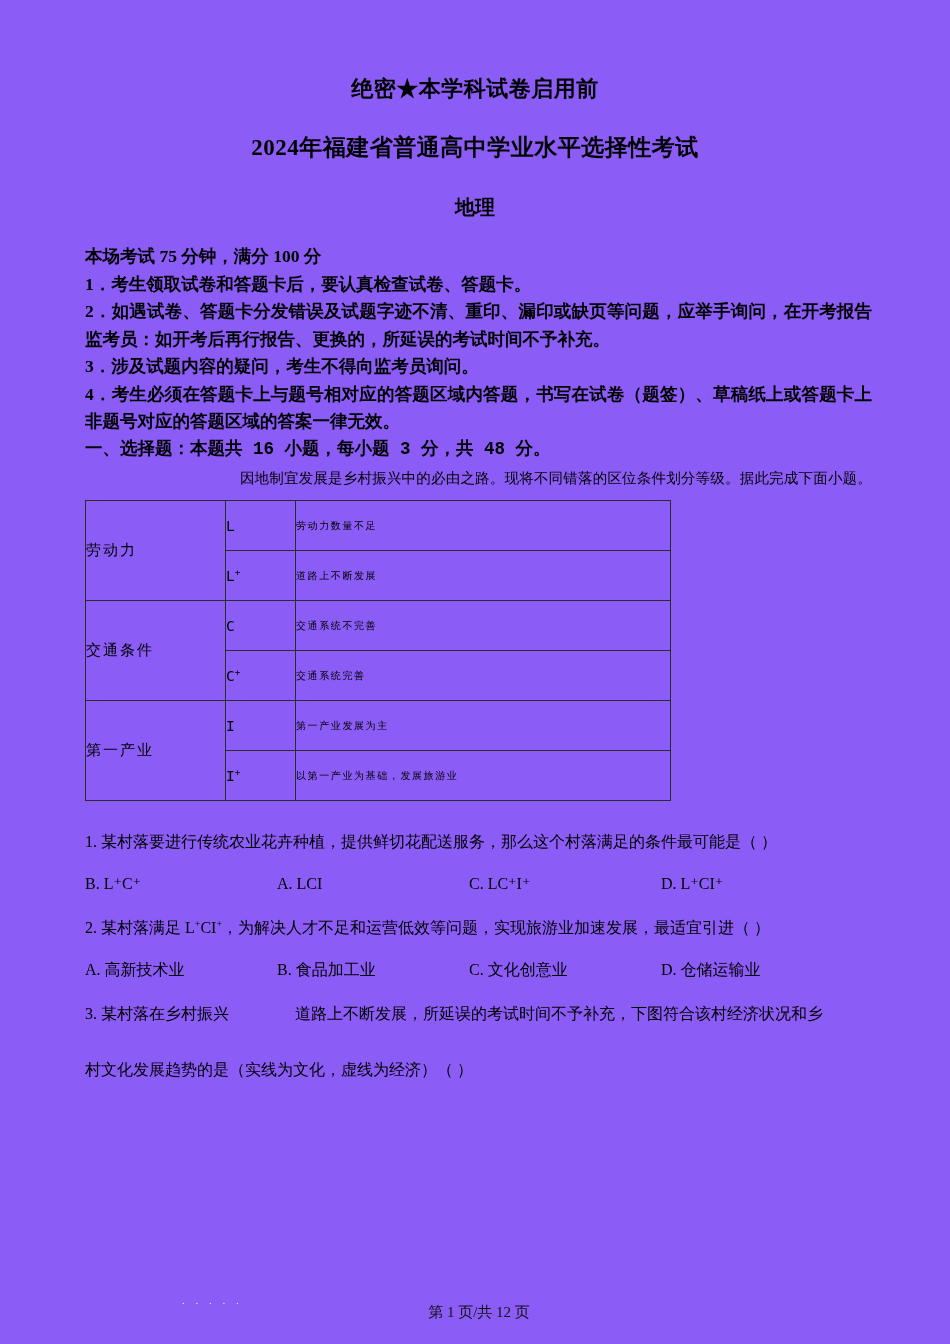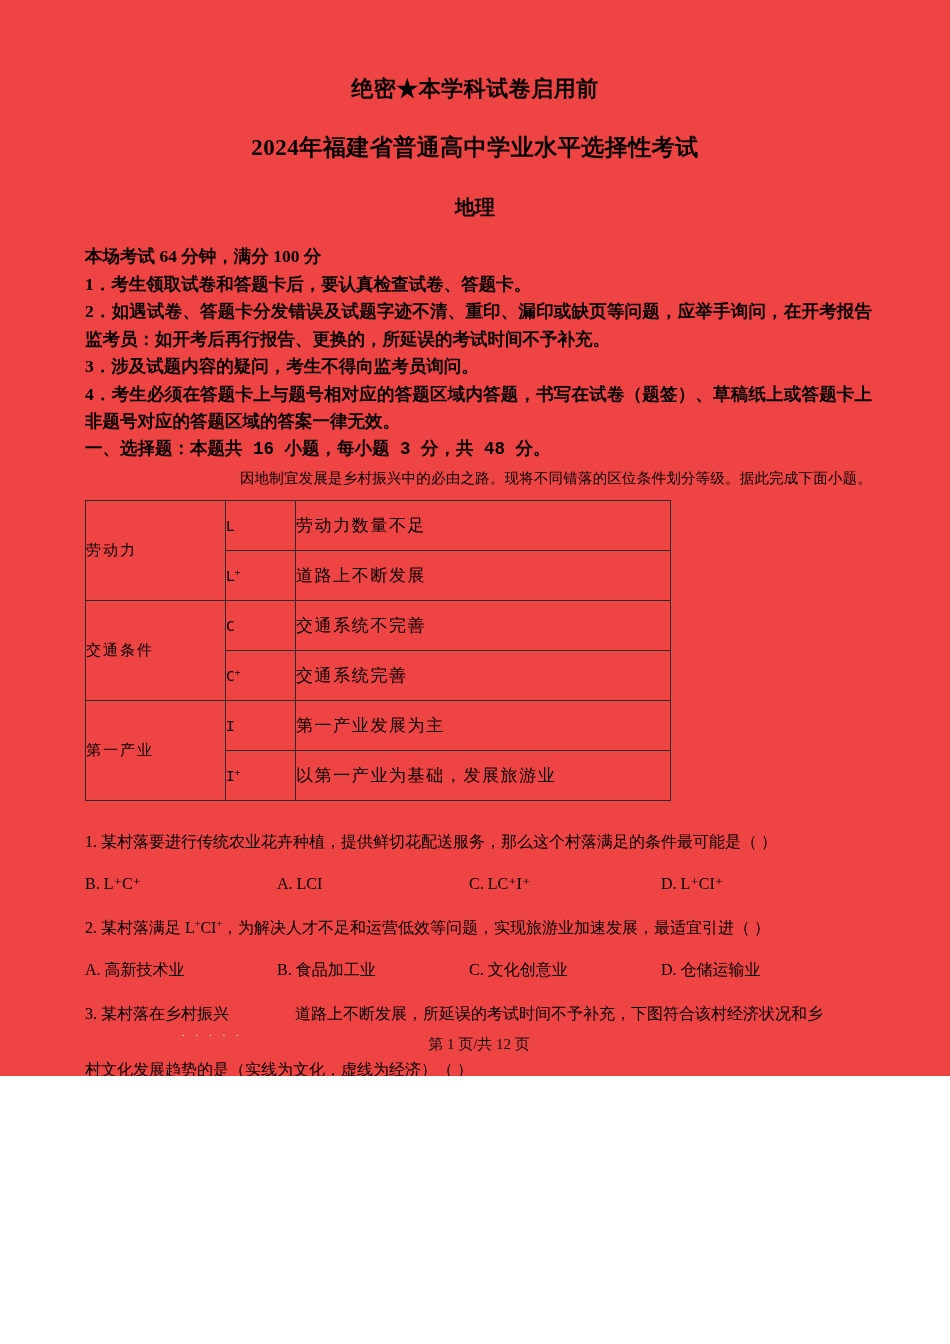--- a/index.html
+++ b/index.html
@@ -3,22 +3,22 @@
 <meta charset="utf-8">
 <style>
   html, body {
     margin: 0;
     padding: 0;
     background: #ffffff;
   }
   .page {
     position: relative;
     width: 950px;
-    height: 1076px;
-    background: #ef4444;
+    height: 1344px;
+    background: #8b5cf6;
     font-family: "Liberation Serif", "DejaVu Serif", serif;
     color: #000000;
     overflow: hidden;
   }
 
   
   .doc-head {
     text-align: center;
     font-weight: bold;
   }
@@ -106,21 +106,21 @@
   }
   .cell-code sup {
     font-size: 9.5px;
     vertical-align: super;
     line-height: 0;
   }
   .cell-desc {
     padding-left: 16px;
     height: 49px;
     letter-spacing: 1.6px;
-    font-size: 17px;
+    font-size: 10px;
     margin-left: 10px;
   }
 
   
   .questions {
     margin-top: 26px;
     font-size: 16px;
     line-height: 30px;
   }
   .q-stem {
@@ -177,21 +177,21 @@
 
 <div class="page">
 
   <div class="doc-head head-secret">绝密★本学科试卷启用前</div>
   <div class="doc-head head-title">2024年福建省普通高中学业水平选择性考试</div>
   <div class="doc-head head-subject">地理</div>
 
   <div class="body-wrap">
 
     <div class="instructions">
-      <p>本场考试 64 分钟，满分 100 分</p>
+      <p>本场考试 75 分钟，满分 100 分</p>
       <p>1．考生领取试卷和答题卡后，要认真检查试卷、答题卡。</p>
       <p>2．如遇试卷、答题卡分发错误及试题字迹不清、重印、漏印或缺页等问题，应举手询问，在开考报告监考员：如开考后再行报告、更换的，所延误的考试时间不予补充。</p>
       <p>3．涉及试题内容的疑问，考生不得向监考员询问。</p>
       <p>4．考生必须在答题卡上与题号相对应的答题区域内答题，书写在试卷（题签）、草稿纸上或答题卡上非题号对应的答题区域的答案一律无效。</p>
       <p class="section-head">一、选择题：本题共 16 小题，每小题 3 分，共 48 分。</p>
     </div>
 
     <p class="stem-intro">因地制宜发展是乡村振兴中的必由之路。现将不同错落的区位条件划分等级。据此完成下面小题。</p>
 
     <table class="cond-table">

